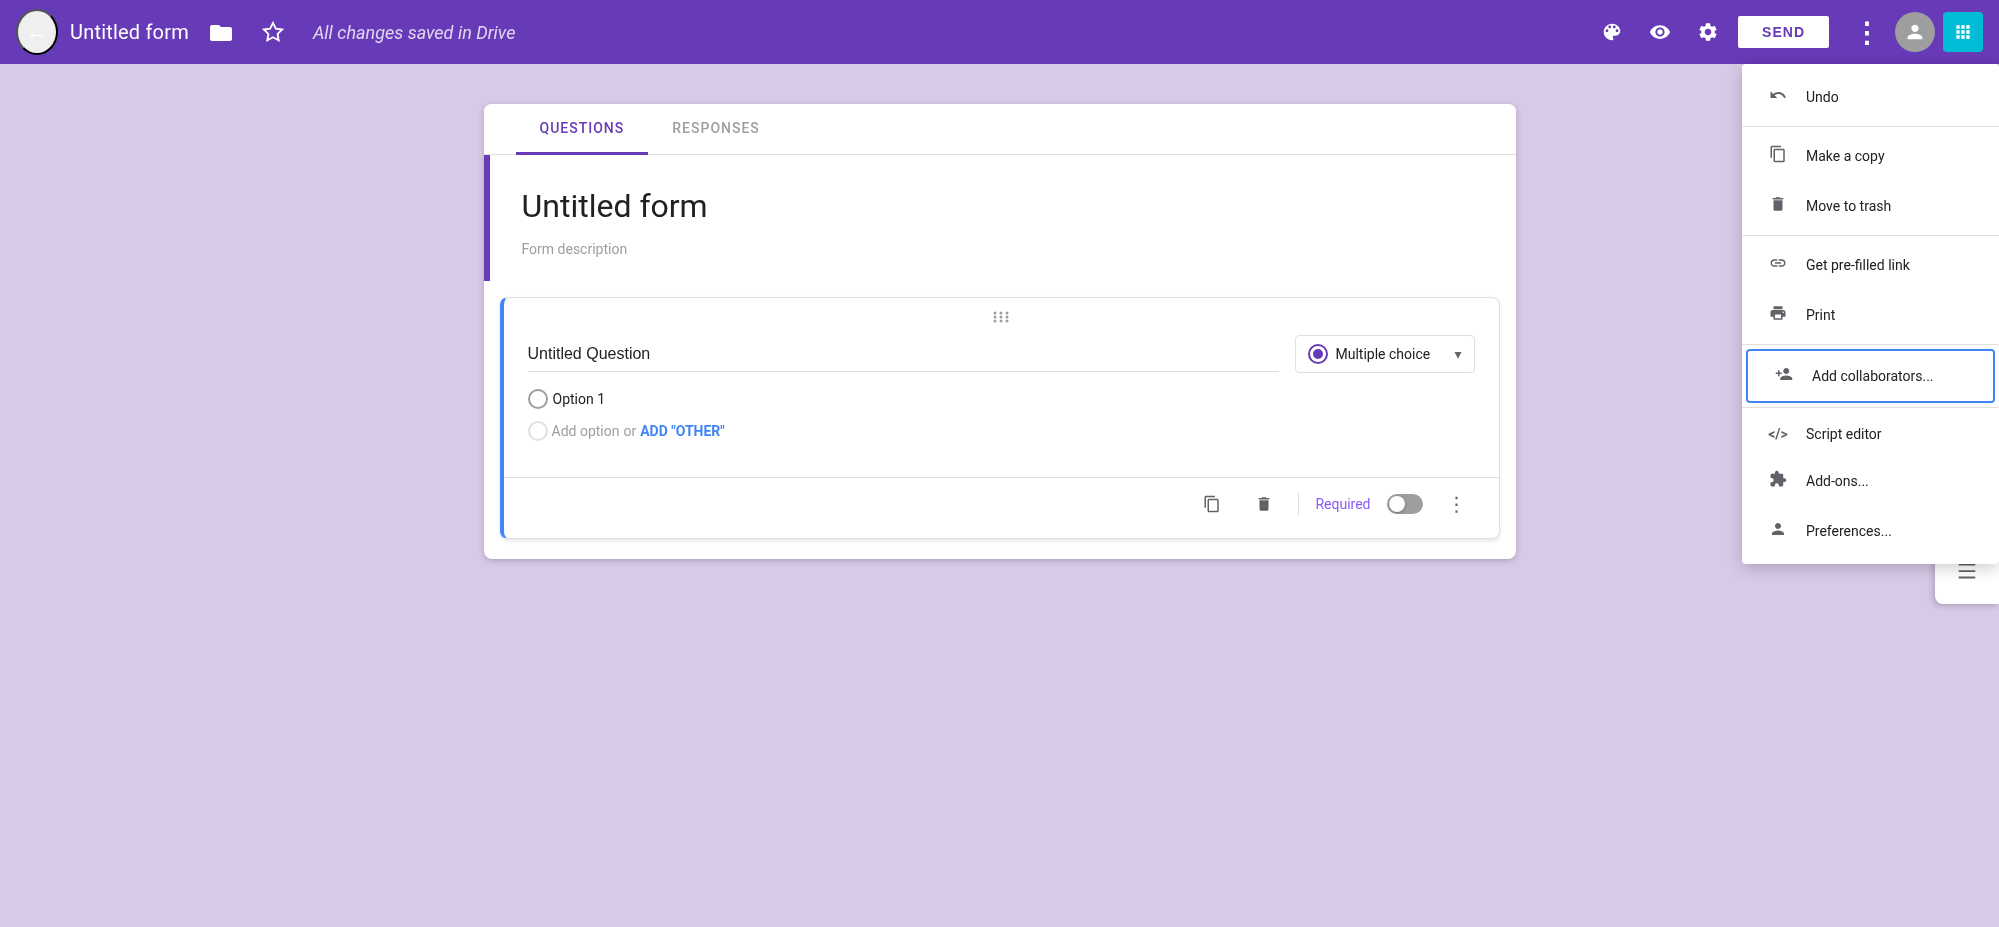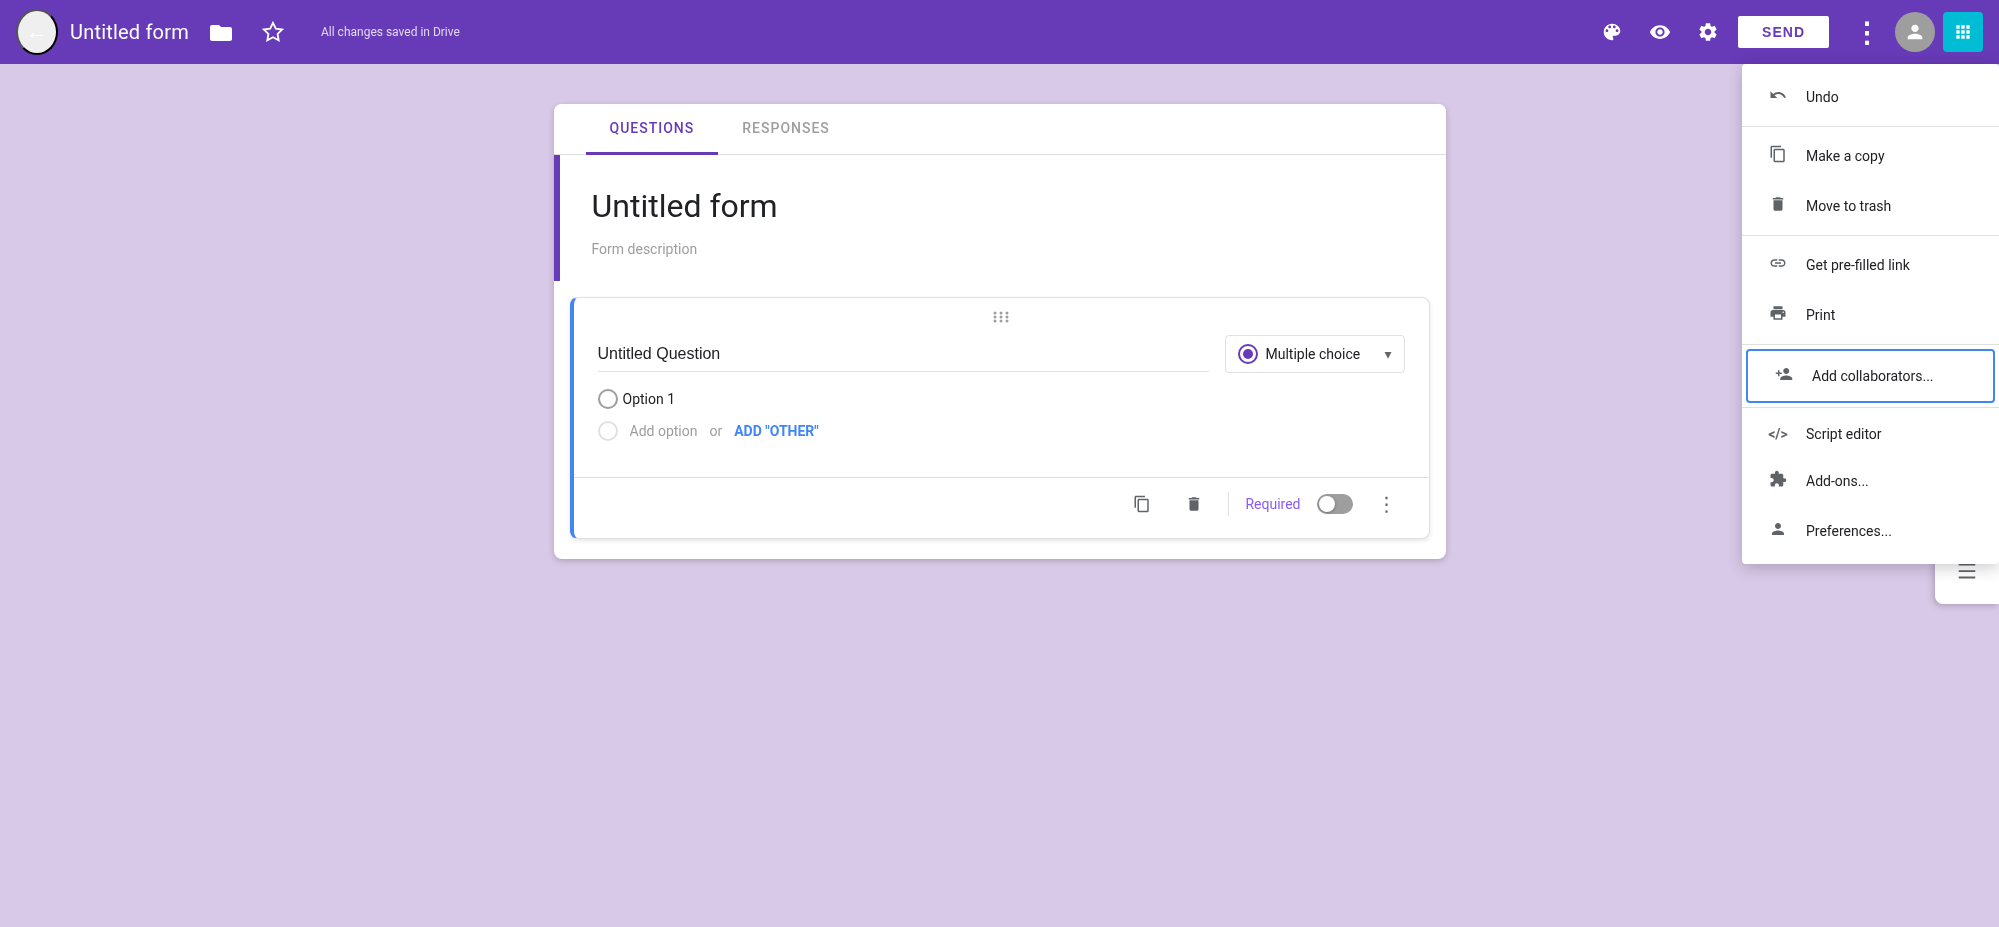--- a/index.html
+++ b/index.html
@@ -22,22 +22,23 @@
       flex: 1;
     }
     .header-title {
       color: white;
       font-size: 20px;
       font-weight: 400;
       letter-spacing: 0.2px;
     }
     .header-saved {
       color: rgba(255,255,255,0.8);
-      font-size: 12px;
-      margin-left: 16px;
+      font-size: 18px;
+      margin-left: 8px;
+      font-style: italic;
     }
     .header-right {
       display: flex;
       align-items: center;
       gap: 8px;
     }
     .header-icon-btn {
       width: 40px;
       height: 40px;
       border-radius: 50%;
@@ -97,21 +98,21 @@
       min-height: calc(927px - 64px);
       display: flex;
       flex-direction: column;
       align-items: center;
       padding-top: 40px;
     }
 
     
     .form-card {
       background: white;
-      width: 892px;
+      width: 1032px;
       border-radius: 8px;
       box-shadow: 0 2px 6px rgba(0,0,0,0.2);
       overflow: hidden;
     }
 
     
     .form-tabs {
       display: flex;
       border-bottom: 1px solid #e0e0e0;
       padding: 0 32px;
@@ -224,21 +225,21 @@
     .radio-circle {
       width: 20px;
       height: 20px;
       border-radius: 50%;
       border: 2px solid #9e9e9e;
       flex-shrink: 0;
     }
     .add-option-row {
       display: flex;
       align-items: center;
-      gap: 12px;
+      gap: 4px;
       margin-bottom: 12px;
       font-size: 14px;
       color: #9e9e9e;
     }
     .add-other-link {
       color: #4285f4;
       font-weight: 700;
       cursor: pointer;
       text-decoration: none;
     }

